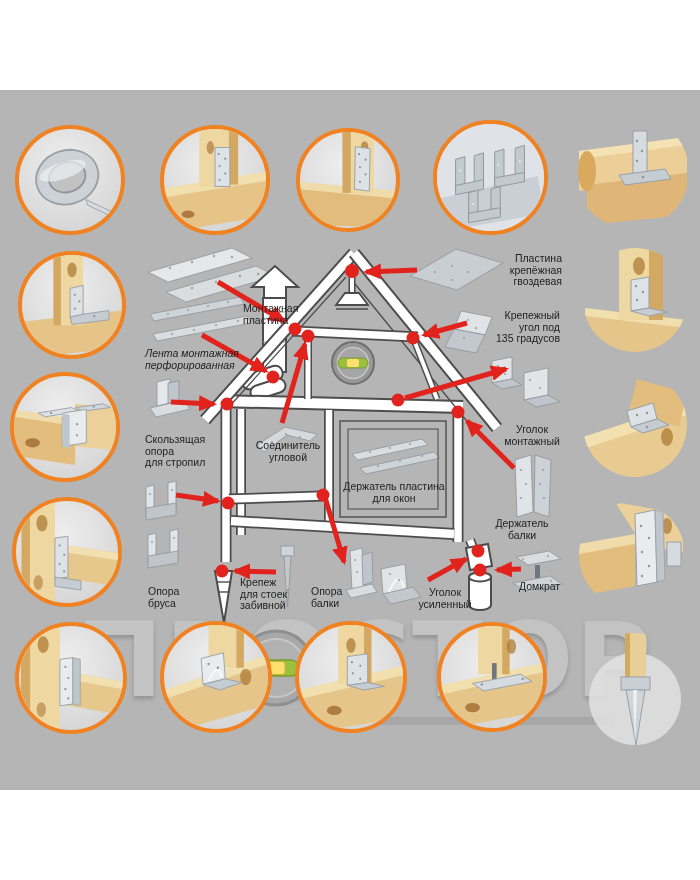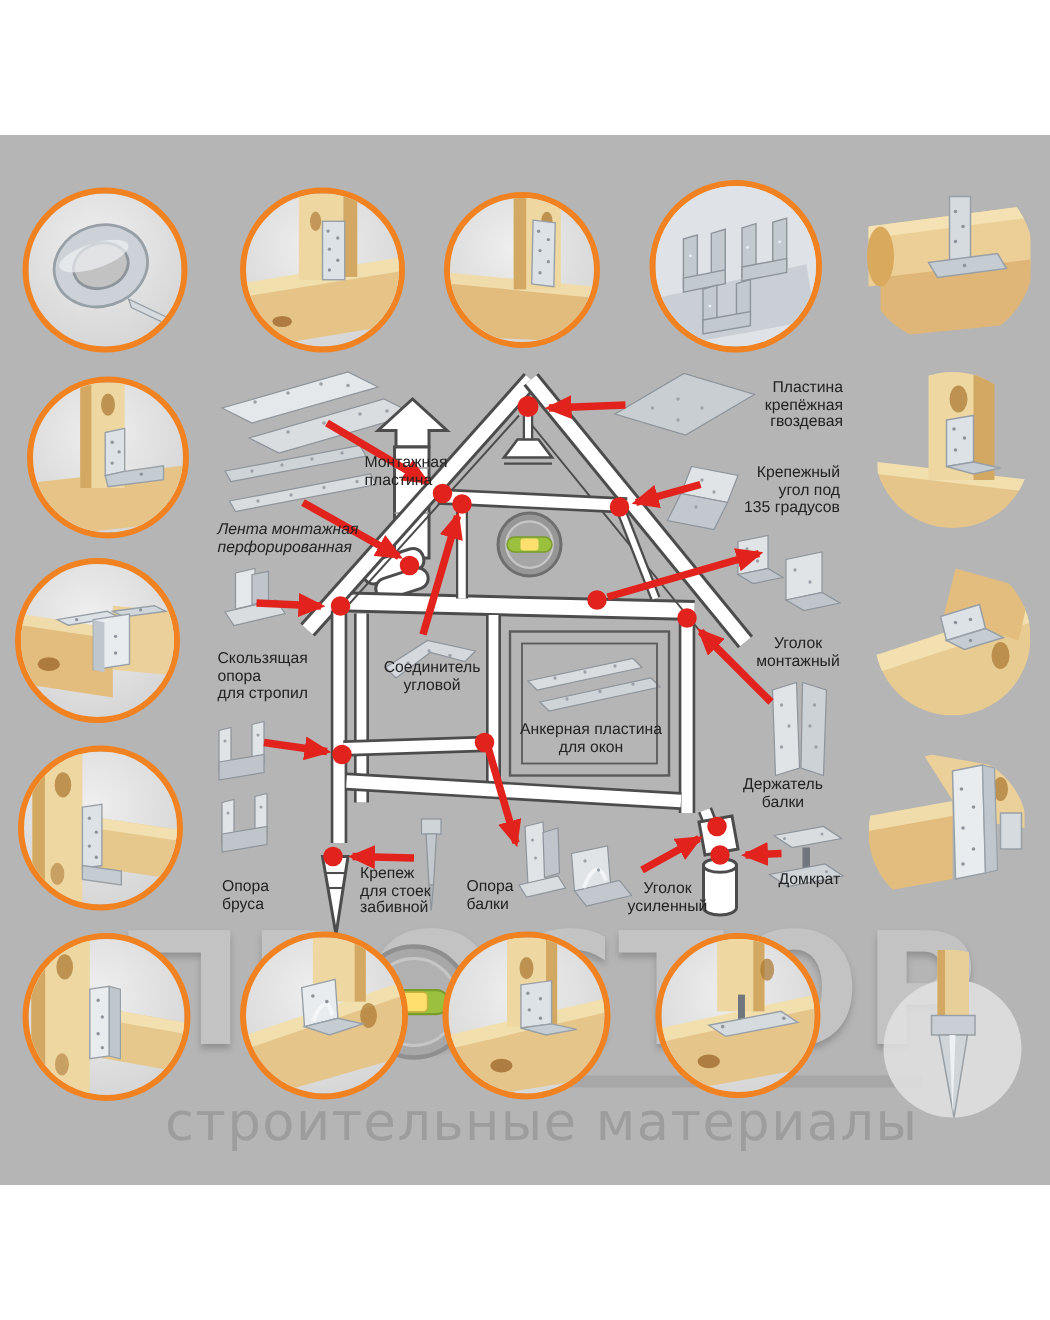--- a/index.html
+++ b/index.html
@@ -39,21 +39,20 @@
   .l13{left:519px;top:491px;}
 </style>
 </head>
 <body>
 
 <div class="frame">
 <div class="stage">
 
   <div class="wm">ПРОСТОР</div>
   <div class="wm-bar"></div>
-  <div class="tg">строительные материалы</div>
   <svg class="wm-logo" viewBox="0 0 80 80">
     <circle cx="40" cy="40" r="37" fill="#a8a8a8" stroke="#8f8f8f" stroke-width="3"></circle>
     <circle cx="40" cy="40" r="29" fill="#b1b1b1" stroke="#c6c6c6" stroke-width="2"></circle>
     <rect x="17" y="32" width="46" height="16" rx="8" fill="#9bc03e" stroke="#7a9c2c" stroke-width="1.5"></rect>
     <rect x="31" y="33.5" width="18" height="13" rx="3" fill="#ffe06e" stroke="#c9b13f" stroke-width="1"></rect>
   </svg>
 
   <div class="ph ring" style="left:15px;top:35px;width:110px;height:110px">
     <svg viewBox="0 0 110 110">
       <ellipse cx="52" cy="52" rx="34" ry="29" transform="rotate(-18 52 52)" fill="#ccd2d7" stroke="#98a0a7" stroke-width="2"></ellipse>
@@ -541,21 +540,21 @@
   <div class="lbl l2">Крепежный
 угол под
 135 градусов</div>
   <div class="lbl l3">Лента монтажная
 перфорированная</div>
   <div class="lbl l4">Скользящая
 опора
 для стропил</div>
   <div class="lbl l5">Соединитель
 угловой</div>
-  <div class="lbl l6">Анкерная пластина
+  <div class="lbl l6">Держатель пластина
 для окон</div>
   <div class="lbl l7">Уголок
 монтажный</div>
   <div class="lbl l8">Держатель
 балки</div>
   <div class="lbl l9">Опора
 бруса</div>
   <div class="lbl l10">Крепеж
 для стоек
 забивной</div>

